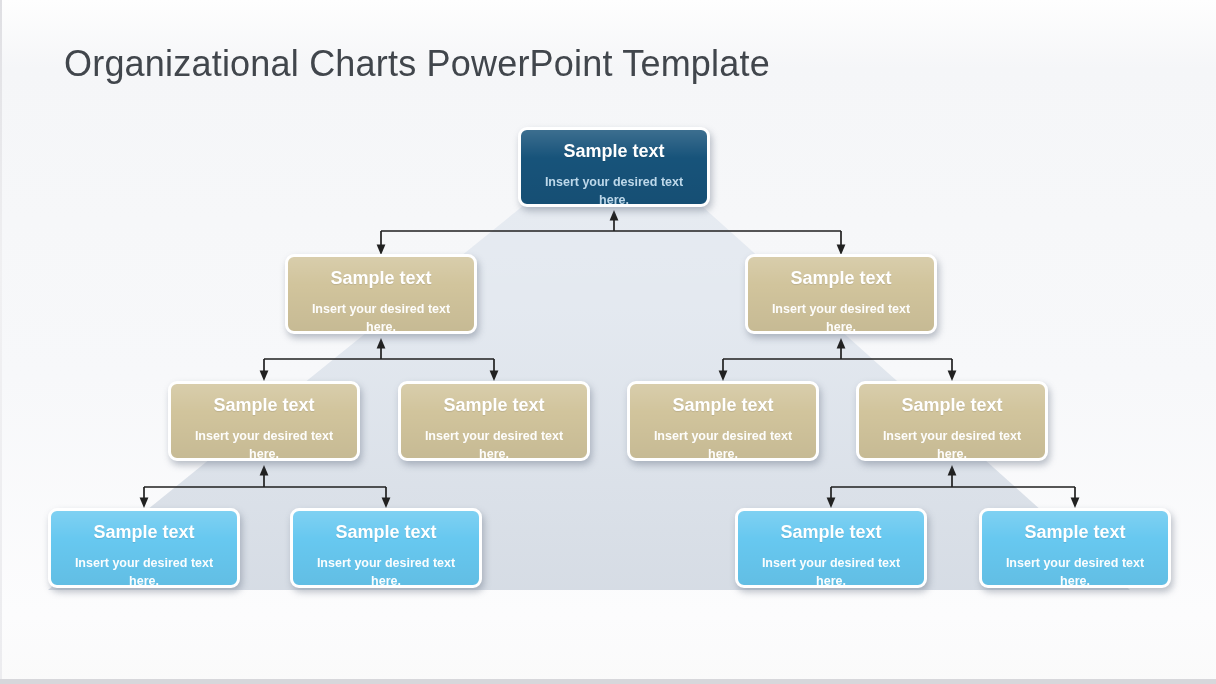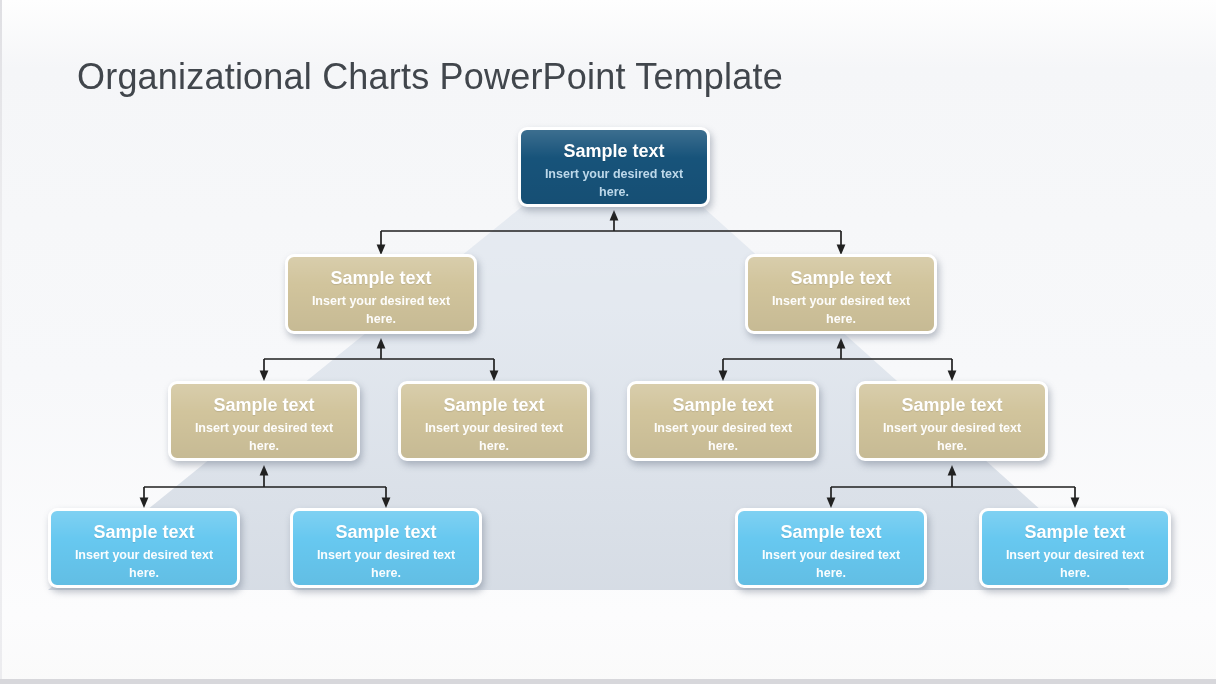--- a/index.html
+++ b/index.html
@@ -5,41 +5,41 @@
   html,body{margin:0;padding:0;background:#ffffff;}
   .slide{
     position:relative;width:1216px;height:684px;overflow:hidden;
     font-family:"Liberation Sans",sans-serif;
     background:linear-gradient(180deg,#fefefe 0%,#f5f6f8 10%,#f7f8fa 55%,#fcfcfd 90%,#fafafa 100%);
   }
   .edge-left{position:absolute;left:0;top:0;bottom:0;width:2px;
     background:linear-gradient(180deg,#dfdfe3,#f0f0f2 40%,#ececef);}
   .edge-bottom{position:absolute;left:0;right:0;bottom:0;height:5px;background:#d7d7db;}
   .slide-title{
-    position:absolute;left:61px;top:40px;margin:16px;
+    position:absolute;left:61px;top:40px;margin:3px;
     font-size:36px;font-weight:400;letter-spacing:.2px;color:#41464c;white-space:nowrap;
   }
   .pyramid{
     position:absolute;left:0;top:0;width:1216px;height:684px;
     clip-path:polygon(617px 130px,48px 590px,1130px 590px);
     background-image:linear-gradient(180deg,rgba(255,255,255,.35) 0%,rgba(255,255,255,.12) 45%,rgba(120,130,145,.14) 100%);
   }
   svg.connectors{position:absolute;left:0;top:0;width:1216px;height:684px;}
   .connectors .lines{fill:none;stroke-width:1.7px;}
   .node{
     position:absolute;width:192px;height:80px;box-sizing:border-box;
     border:3px solid #ffffff;border-radius:9px;
     box-shadow:2px 4px 7px rgba(105,115,132,.45);
     color:#ffffff;text-align:center;
     background-image:linear-gradient(180deg,rgba(255,255,255,.16),rgba(255,255,255,0) 38%,rgba(0,0,0,.05));
   }
   .node-title{display:block;font-size:18px;font-weight:700;margin-top:11px;
     text-shadow:0 1px 1px rgba(0,0,0,.10);}
   .node-body{display:block;font-size:12.5px;font-weight:700;line-height:1.42;
-    margin:4px auto 0;max-width:142px;opacity:.97;}
+    margin:12px auto 0;max-width:142px;opacity:.97;}
   .lvl1 .node-body{color:#c3ddee;}
 </style>
 </head>
 <body>
 
 <div class="slide">
 
   <div class="pyramid" style="background-color: rgb(224, 230, 238);"></div>
 
   <h1 class="slide-title" style="color: rgb(65, 70, 76);">Organizational Charts PowerPoint Template</h1>

